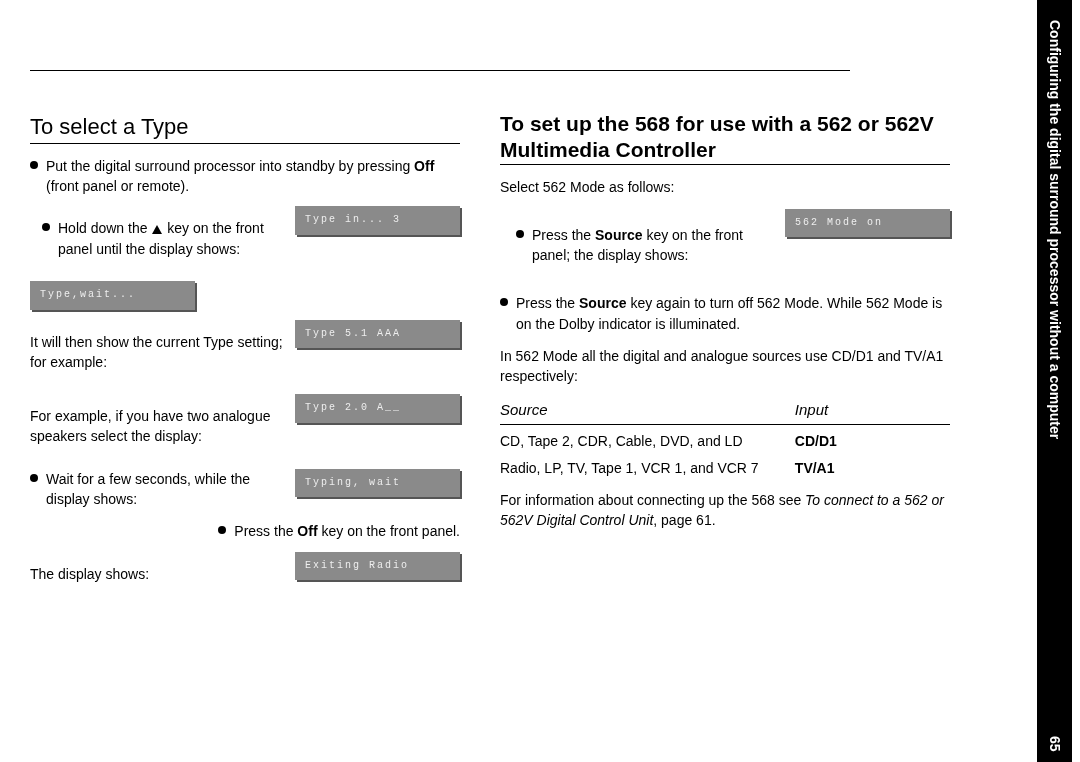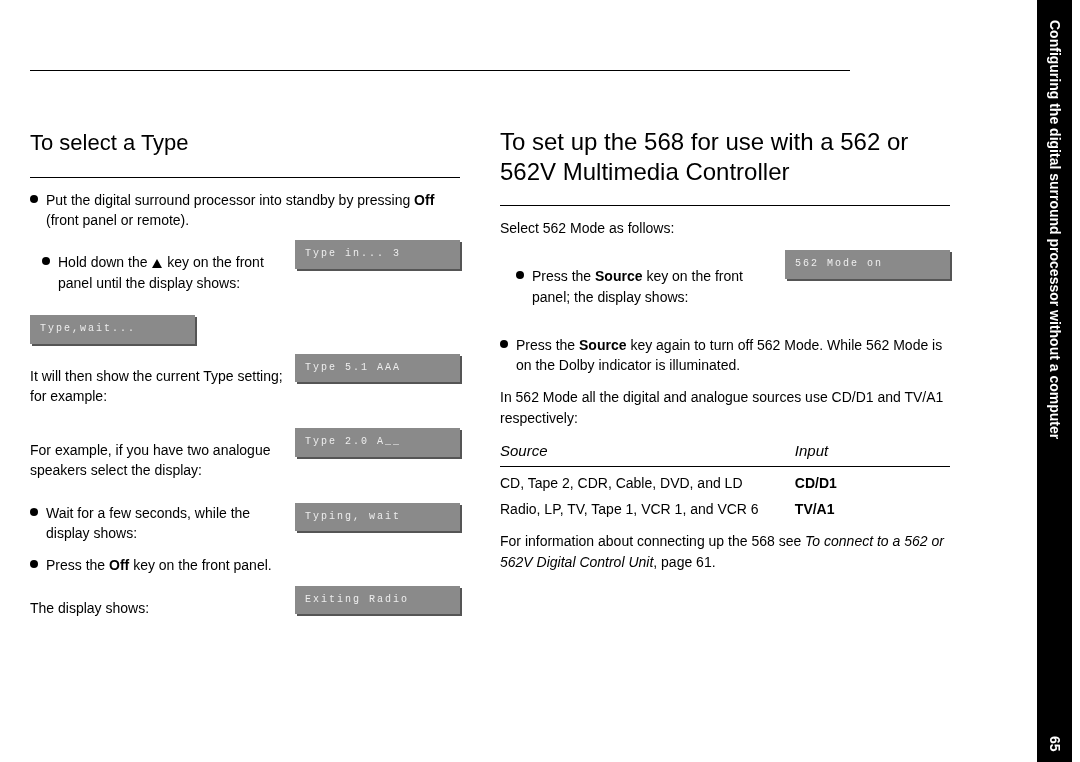--- a/index.html
+++ b/index.html
@@ -51,33 +51,34 @@
   .col {
     width: 430px;
     font-size: 14px;
     line-height: 1.45;
     color: #000;
   }
   .col-right { width: 450px; }
   h2 {
     font-size: 22px;
     font-weight: normal;
-    margin: 16px 0 4px 0;
+    margin: 0 0 4px 0;
     border-bottom: 1px solid #000;
-    padding-bottom: 18px;
+    padding-bottom: 0;
   }
   .col-right h2 {
-    font-weight: normal;
-    font-size: 24px;
+    font-weight: bold;
+    font-size: 21px;
     line-height: 1.25;
   }
   .bullet-row {
     display: flex;
     align-items: flex-start;
     margin: 12px 0 4px 0;
+    justify-content: flex-end;
   }
   .bullet {
     width: 8px;
     height: 8px;
     border-radius: 50%;
     background: #000;
     margin: 5px 8px 0 0;
     flex-shrink: 0;
   }
   .row {
@@ -239,21 +240,21 @@
       <div class="tbl">
         <div class="tbl-head">
           <div class="c1">Source</div>
           <div class="c2">Input</div>
         </div>
         <div class="tbl-row">
           <div class="c1">CD, Tape 2, CDR, Cable, DVD, and LD</div>
           <div class="c2">CD/D1</div>
         </div>
         <div class="tbl-row">
-          <div class="c1">Radio, LP, TV, Tape 1, VCR 1, and VCR 6</div>
+          <div class="c1">Radio, LP, TV, Tape 1, VCR 1, and VCR 7</div>
           <div class="c2">TV/A1</div>
         </div>
       </div>
 
       <div class="para">
         <span>For information about connecting up the 568 see </span><span class="italic">To connect to a 562 or 562V Digital Control Unit</span><span>, page 61.</span>
       </div>
     </div>
   </div>
 </div>

